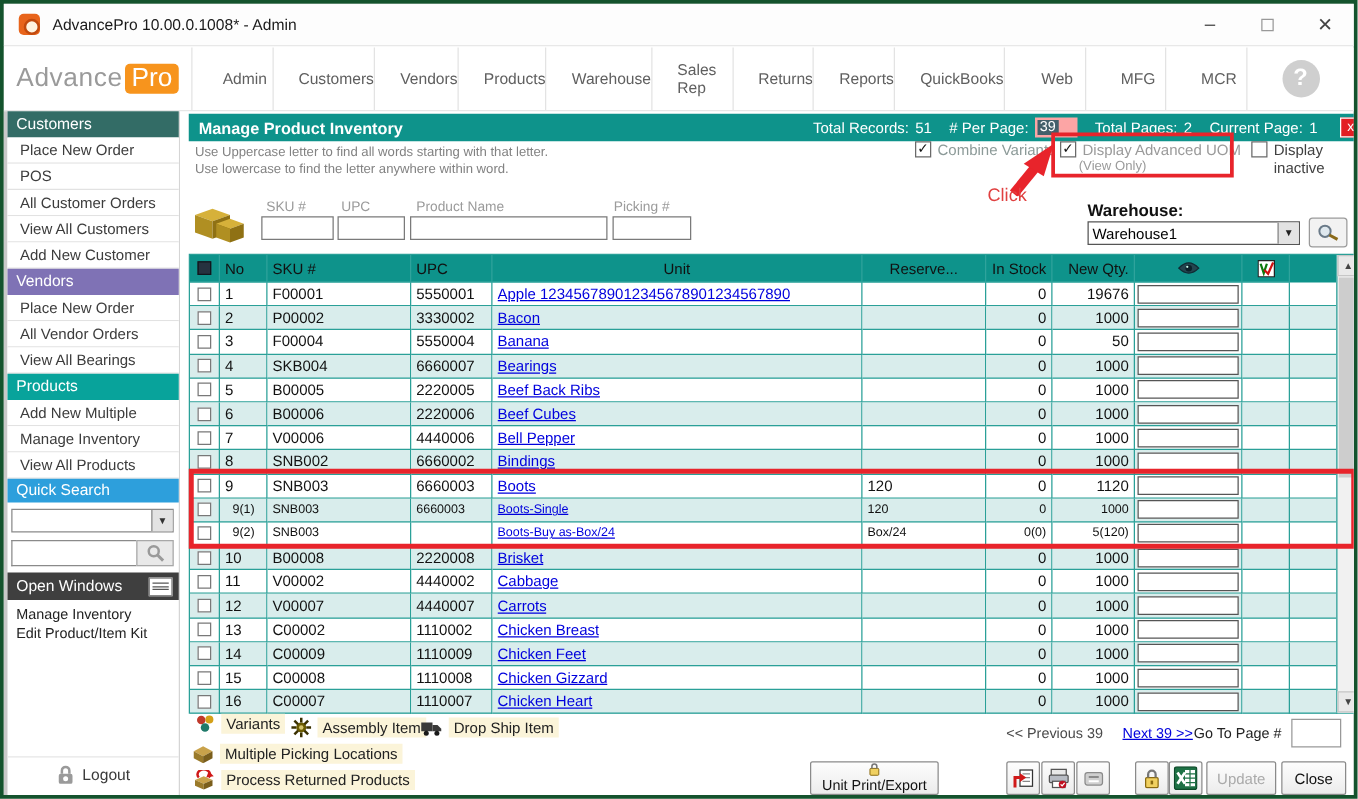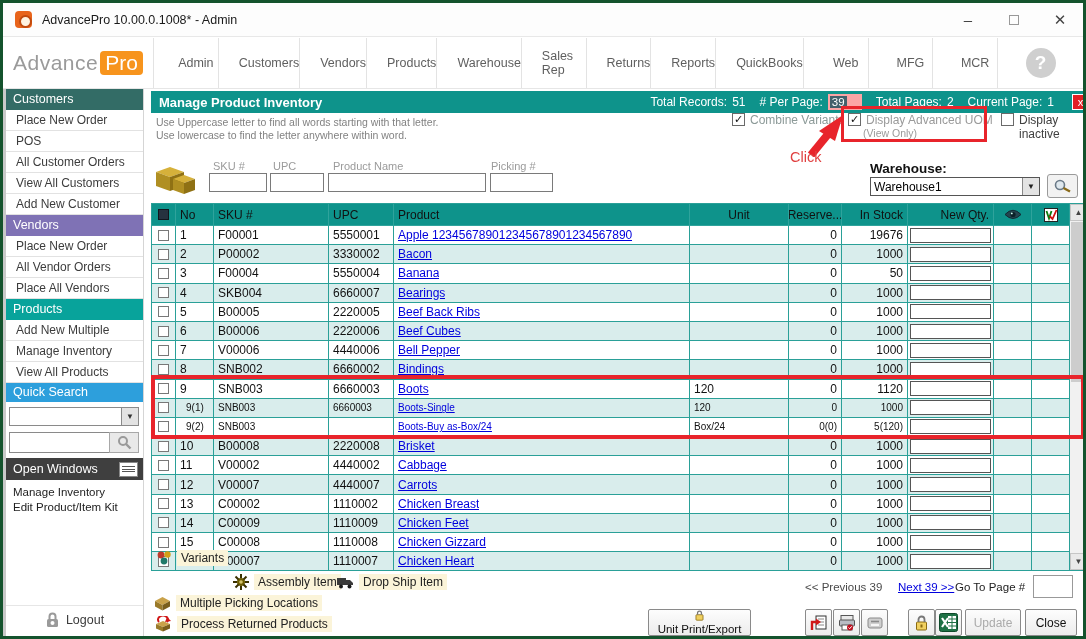--- a/index.html
+++ b/index.html
@@ -133,21 +133,21 @@
   .vscroll { position:absolute; right:0; top:0; bottom:0; width:18px; background:#f1f1f1;
              border-left:1px solid #2aa098; }
   .sc-btn { position:absolute; left:0; width:100%; height:17px; background:#e9e9e9; border:1px solid #c6c6c6;
             display:flex; align-items:center; justify-content:center; font-size:8px; color:#444; }
   .sc-up { top:0; } .sc-down { bottom:0; }
   .sc-thumb { position:absolute; left:1px; top:18px; width:15px; height:160px; background:#cdcdcd; }
 
   
   .legend-item { position:absolute; display:flex; align-items:center; gap:5px; }
   .legend-label { background:#fbf4d9; font-size:12px; color:#222; padding:1px 4px; }
-  .lg-variants { left:153px; top:547px; } .lg-assembly { left:230px; top:571px; }
+  .lg-variants { left:153px; top:568px; } .lg-assembly { left:230px; top:571px; }
   .lg-dropship { left:333px; top:571px; } .lg-picking { left:151px; top:592px; }
   .lg-returns { left:151px; top:613px; }
 
   
   .pg-prev { position:absolute; left:802px; top:578px; font-size:11.5px; color:#4a4a4a; }
   .pg-next { position:absolute; left:895px; top:578px; font-size:11.5px; color:#0000dd;
              text-decoration:underline; cursor:pointer; }
   .pg-goto { position:absolute; left:952px; top:578px; font-size:11.5px; color:#222; }
   .pg-input { position:absolute; left:1030px; top:572px; width:40px; height:23px; border:1px solid #999;
               background:#fff; outline:none; font-size:12px; padding:0 3px;}
@@ -208,21 +208,21 @@
     <div class="sec-header sec-customers">Customers</div>
     <div class="side-item">Place New Order</div>
     <div class="side-item">POS</div>
     <div class="side-item">All Customer Orders</div>
     <div class="side-item">View All Customers</div>
     <div class="side-item">Add New Customer</div>
 
     <div class="sec-header sec-vendors">Vendors</div>
     <div class="side-item">Place New Order</div>
     <div class="side-item">All Vendor Orders</div>
-    <div class="side-item">Place All Vendors</div>
+    <div class="side-item">View All Bearings</div>
 
     <div class="sec-header sec-products">Products</div>
     <div class="side-item">Add New Multiple</div>
     <div class="side-item">Manage Inventory</div>
     <div class="side-item">View All Products</div>
 
     <div class="sec-header sec-quicksearch">Quick Search</div>
     <div class="qs-select">
       <span class="sel-text"></span>
       <span class="qs-dd">▼</span>
@@ -341,21 +341,20 @@
 
   <div class="table">
     <div class="tgrid">
       <div class="tr thead">
         <div class="td c-check">
             <span class="cb-filled"></span>
           </div>
         <div class="td">No</div>
         <div class="td">SKU #</div>
         <div class="td">UPC</div>
-        <div class="td">Product</div>
         <div class="td h-center">Unit</div>
         <div class="td h-center">Reserve...</div>
         <div class="td h-right">In Stock</div>
         <div class="td h-right">New Qty.</div>
         <div class="td h-center">
           <svg width="18" height="11" viewBox="0 0 18 11">
             <path d="M1 5.5 Q9 -3 17 5.5 Q9 13.5 1 5.5Z" fill="#24454f" stroke="#102a33"></path>
             <circle cx="9" cy="5.5" r="2.6" fill="#0b2129"></circle>
             <circle cx="7.8" cy="4.4" r="0.9" fill="#cfe"></circle>
           </svg>

